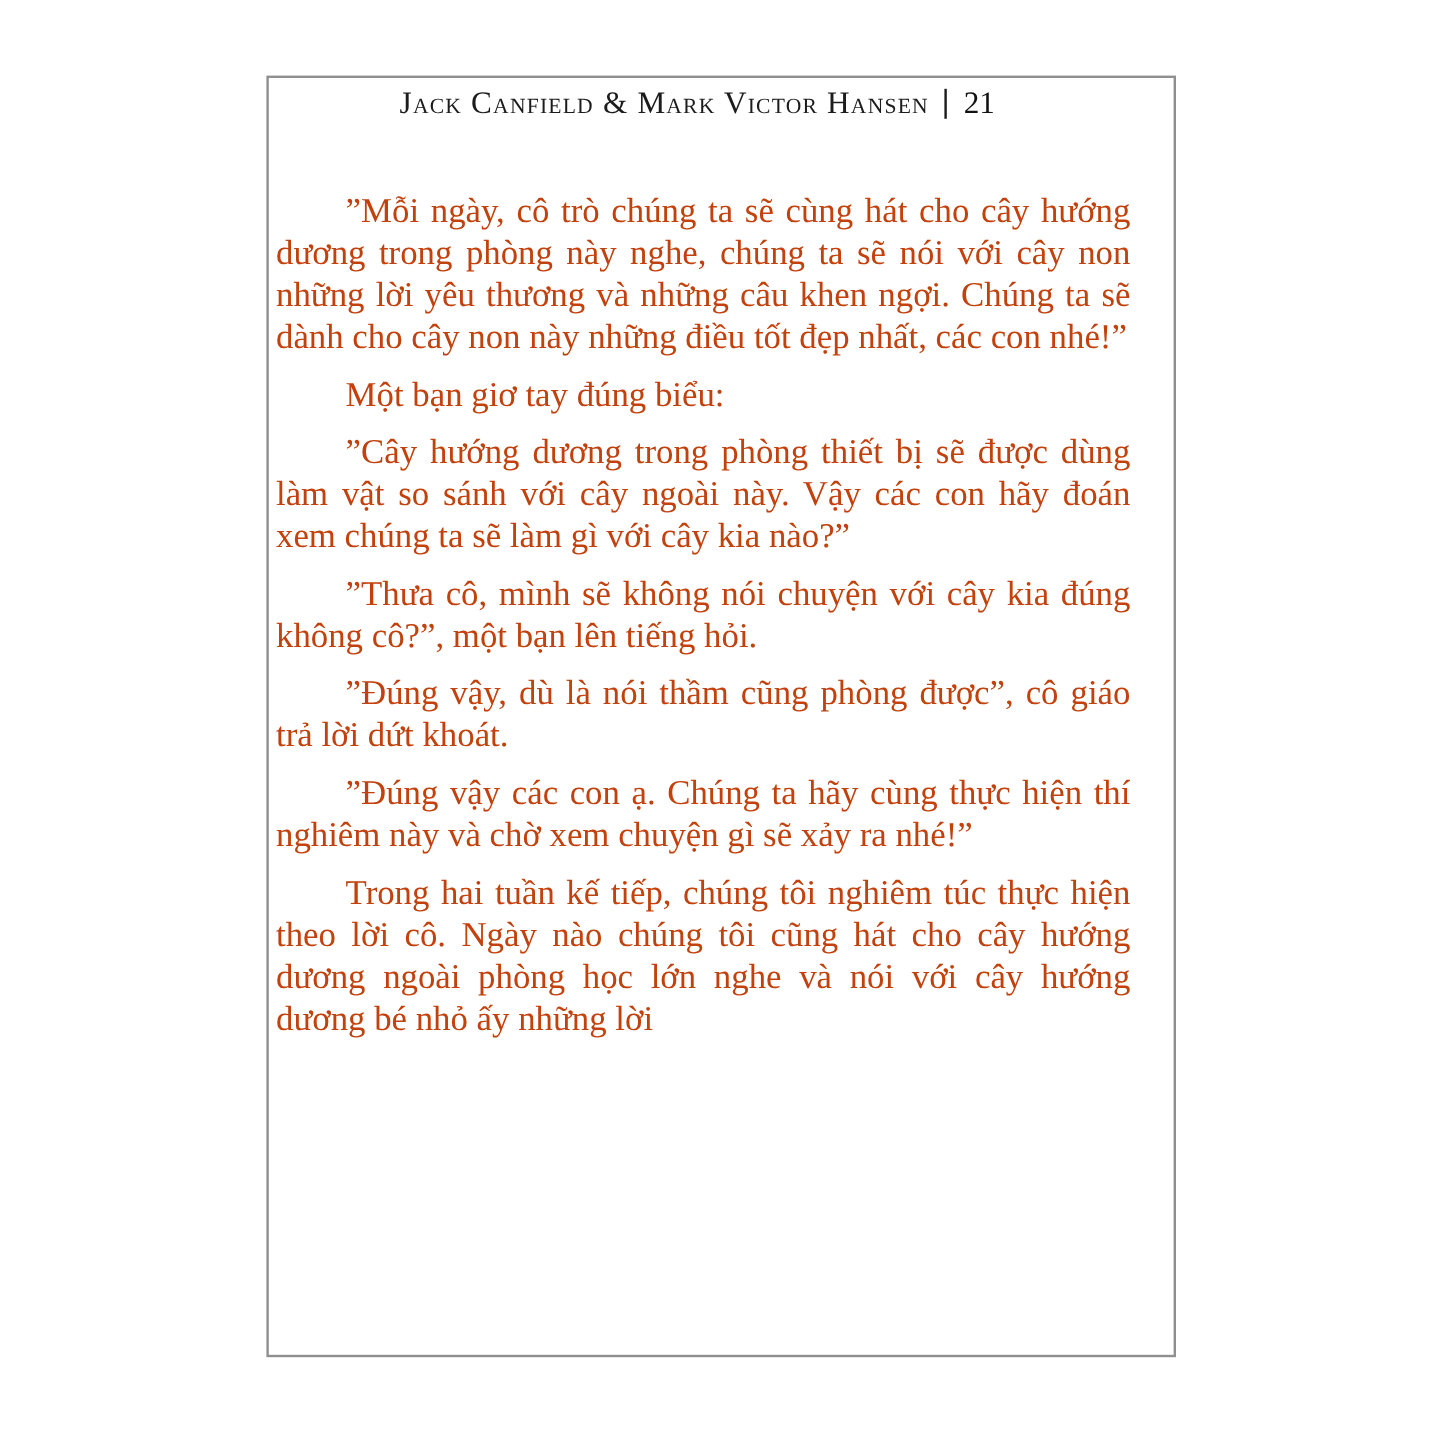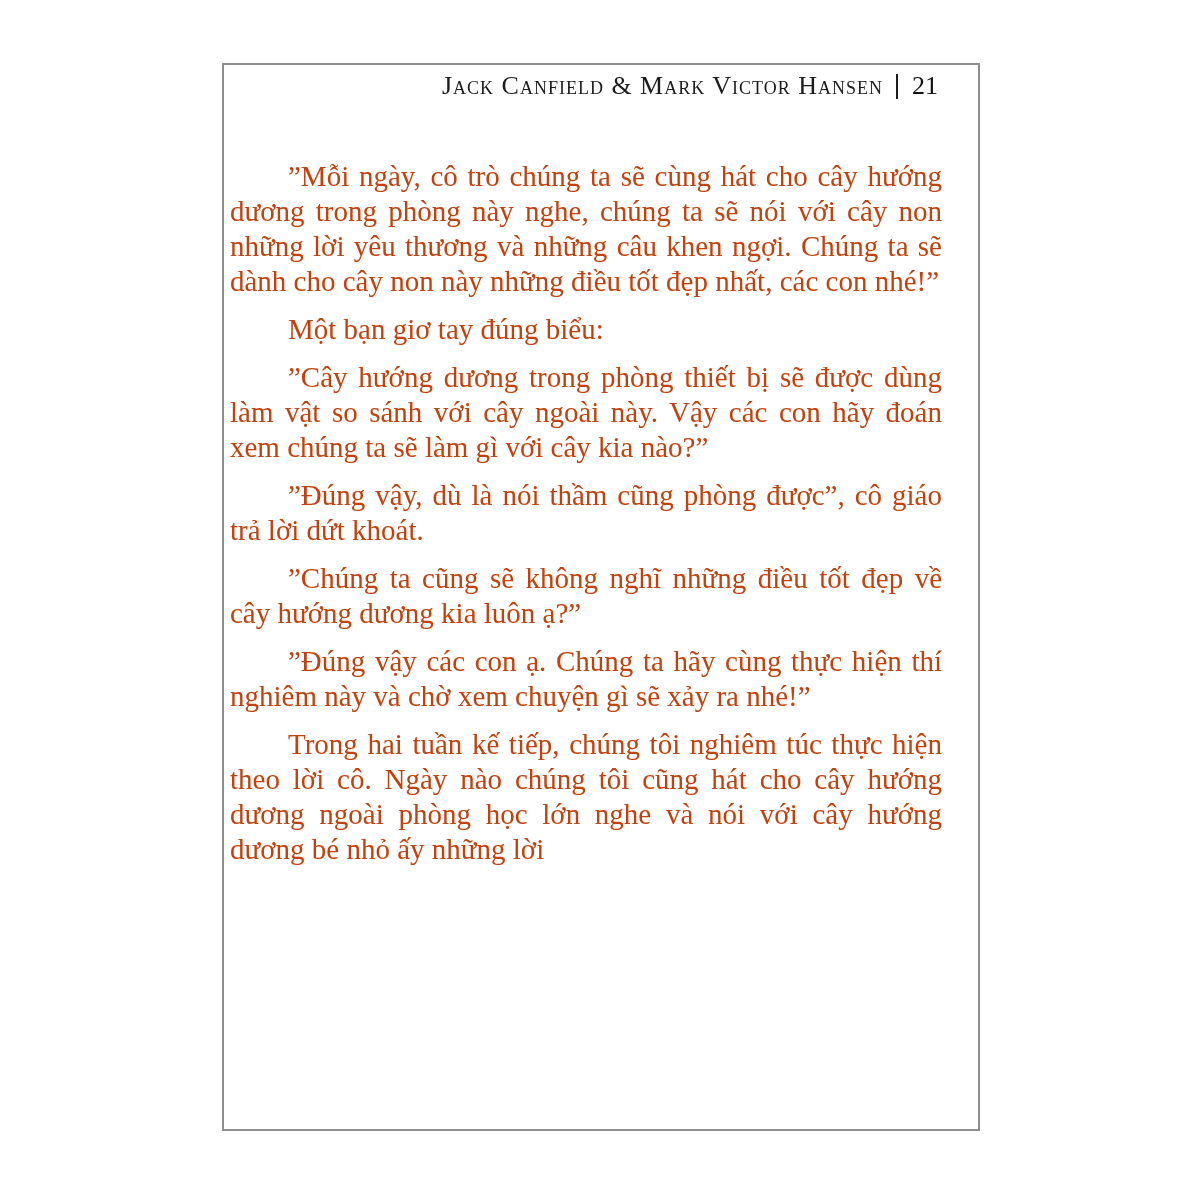--- a/index.html
+++ b/index.html
@@ -24,21 +24,21 @@
     box-sizing: border-box;
     border: 2px solid #8f8f8f;
     background: #ffffff;
     overflow: hidden;
   }
   .running-header {
     position: absolute;
     top: 6px;
     left: 0;
     right: 40px;
-    text-align: right;
+    text-align: center;
     white-space: nowrap;
     color: #1c1c1c;
   }
   .authors {
     font-variant: small-caps;
     font-size: 26px;
     letter-spacing: 1px;
     color: #1c1c1c;
   }
   .sep-bar {
@@ -76,20 +76,20 @@
 
     <div class="running-header">
       <span class="authors">Jack Canfield &amp; Mark Victor Hansen</span><span class="sep-bar"></span><span class="page-num">21</span>
     </div>
 
     <div class="page-body">
 
     <p class="para">”Mỗi ngày, cô trò chúng ta sẽ cùng hát cho cây hướng dương trong phòng này nghe, chúng ta sẽ nói với cây non những lời yêu thương và những câu khen ngợi. Chúng ta sẽ dành cho cây non này những điều tốt đẹp nhất, các con nhé!”</p>
         <p class="para">Một bạn giơ tay đúng biểu:</p>
         <p class="para">”Cây hướng dương trong phòng thiết bị sẽ được dùng làm vật so sánh với cây ngoài này. Vậy các con hãy đoán xem chúng ta sẽ làm gì với cây kia nào?”</p>
+        <p class="para">”Thưa cô, mình sẽ không nói chuyện với cây kia đúng không cô?”, một bạn lên tiếng hỏi.</p>
         <p class="para">”Đúng vậy, dù là nói thầm cũng phòng được”, cô giáo trả lời dứt khoát.</p>
-        <p class="para">”Chúng ta cũng sẽ không nghĩ những điều tốt đẹp về cây hướng dương kia luôn ạ?”</p>
         <p class="para">”Đúng vậy các con ạ. Chúng ta hãy cùng thực hiện thí nghiêm này và chờ xem chuyện gì sẽ xảy ra nhé!”</p>
         <p class="para">Trong hai tuần kế tiếp, chúng tôi nghiêm túc thực hiện theo lời cô. Ngày nào chúng tôi cũng hát cho cây hướng dương ngoài phòng học lớn nghe và nói với cây hướng dương bé nhỏ ấy những lời</p>
       </div>
 
   </div>
 </div>
 
 </body></html>

